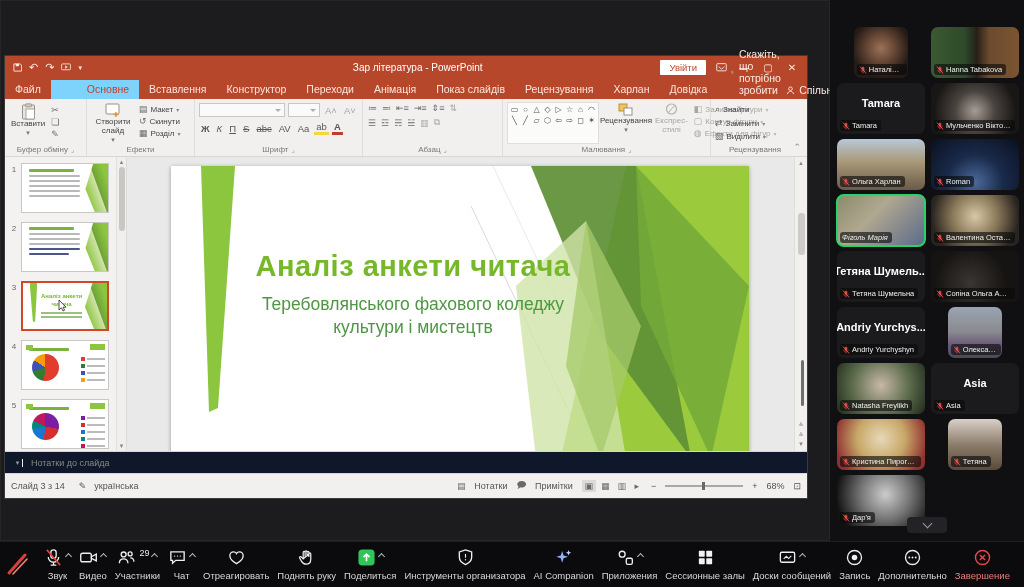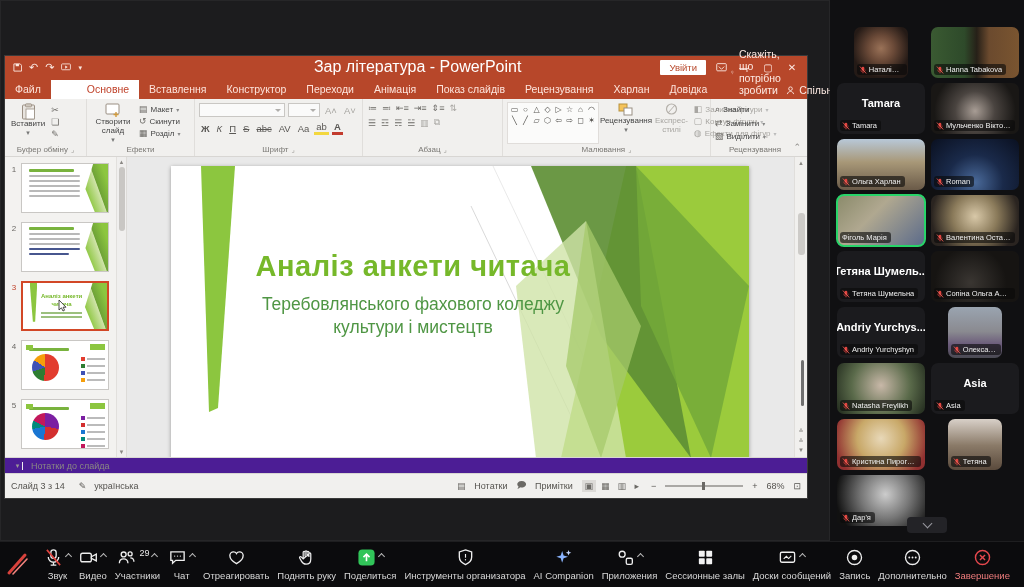--- a/index.html
+++ b/index.html
@@ -5,27 +5,27 @@
   html,body{margin:0;padding:0;background:#000;}
   *{box-sizing:border-box;font-family:"Liberation Sans",sans-serif;}
   .stage{position:relative;width:1024px;height:587px;background:#141416;overflow:hidden;}
   
   .main{position:absolute;left:0;top:0;width:830px;height:541px;background:#1c1c1e;border:1px solid #262628;}
   
   .ppt{position:absolute;left:4px;top:55px;width:802px;height:442px;display:flex;flex-direction:column;background:#f1f0ee;box-shadow:0 0 0 1px #3a3a3a;}
   .ppt-titlebar{height:22px;background:#b7472a;display:flex;align-items:center;color:#fbe9e2;font-size:10px;flex:0 0 auto;}
   .qat{display:flex;align-items:center;gap:7px;padding-left:8px;width:170px;}
   .qat .qi{color:#fbe9e2;font-size:11px;line-height:1;}
-  .ttl{flex:1;text-align:center;font-size:16px;color:#ffffff;}
+  .ttl{flex:1;text-align:center;font-size:10px;color:#ffffff;}
   .tb-right{display:flex;align-items:center;gap:10px;padding-right:8px;}
   .signin{background:#ffffff;color:#b7472a;font-size:9.5px;padding:2px 9px;border-radius:1px;}
   .winbtn{font-size:10px;color:#ffe9e2;width:14px;text-align:center;}
   .ppt-tabsrow{height:21px;background:#b7472a;display:flex;align-items:flex-end;color:#fde4dc;font-size:10.5px;flex:0 0 auto;}
   .ppt-tab{padding:3px 10px 4px;white-space:nowrap;margin-top:16px;}
-  .ppt-tab.active{background:#ffffff;color:#c0422a;padding-left:36px;}
+  .ppt-tab.active{background:#7dd3fc;color:#c0422a;padding-left:36px;}
   .tellme{display:flex;align-items:center;gap:5px;margin-left:14px;margin-bottom:3px;color:#fdeae3;}
   .sharebtn{margin-left:auto;margin-bottom:3px;margin-right:10px;display:flex;gap:4px;align-items:center;color:#fdeae3;white-space:nowrap;}
   
   .ribbon{height:58px;background:#f1f0ee;border-bottom:1px solid #d8d6d3;display:flex;flex:0 0 auto;position:relative;}
   .rgroup{border-right:1px solid #e0dedb;display:flex;flex-direction:column;padding:3px 4px 0;position:relative;}
   .rgl{margin-top:auto;text-align:center;font-size:8px;color:#7a7874;padding:1px 0 2px;white-space:nowrap;}
   .rgl .dlg{color:#9a9894;margin-left:3px;font-size:7px;}
   .rcontent{display:flex;gap:4px;flex:1;}
   .bigbtn{display:flex;flex-direction:column;align-items:center;font-size:8px;color:#444;text-align:center;line-height:1.1;padding:1px 2px;}
   .bigbtn .bic{font-size:14px;line-height:16px;}
@@ -74,21 +74,21 @@
   .slide{position:absolute;left:44px;top:9px;width:578px;height:292px;background:#fff;box-shadow:0 1px 4px rgba(0,0,0,.35);}
   .slide svg{position:absolute;inset:0;}
   .slide-text{position:absolute;left:68px;top:84px;width:348px;text-align:center;}
   .slide-title{font-size:29px;font-weight:bold;color:#76b82a;line-height:1.15;letter-spacing:.5px;}
   .slide-sub{margin-top:10px;font-size:17.5px;color:#4f9644;line-height:1.3;}
   .vscroll{width:13px;background:#f1f0ee;border-left:1px solid #e0dedb;display:flex;flex-direction:column;align-items:center;flex:0 0 auto;}
   .vscroll .arr{font-size:6px;color:#8a8884;padding:3px 0;}
   .vscroll .vthumb{width:7px;height:42px;background:#cdcbc8;border-radius:3px;margin-top:44px;}
   .vscroll .nav{margin-top:auto;display:flex;flex-direction:column;gap:3px;padding-bottom:4px;font-size:6px;color:#8a8884;text-align:center;}
   
-  .notesbar{height:16px;background:#4c1d95;border-top:1px solid #d8d6d3;display:flex;align-items:center;font-size:9px;color:#8a8884;flex:0 0 auto;}
+  .notesbar{height:22px;background:#0f172a;border-top:1px solid #d8d6d3;display:flex;align-items:center;font-size:9px;color:#8a8884;flex:0 0 auto;}
   .notesbar .nsplit{width:18px;text-align:center;color:#9a9894;font-size:7px;border-right:1px solid #eee;}
   .notesbar span{padding-left:8px;}
   .statusbar{height:18px;background:#f1f0ee;border-top:1px solid #d8d6d3;display:flex;align-items:center;font-size:9px;color:#55534f;padding:12px 6px;flex:0 0 auto;}
   .statusbar .sep{width:14px;}
   .sb-right{margin-left:auto;display:flex;align-items:center;gap:9px;}
   .viewbtns{display:flex;gap:2px;font-size:9px;color:#6b6965;}
   .viewbtns span{padding:1px 3px;}
   .viewbtns span.on{background:#dddbd8;}
   .zslider{width:78px;height:2px;background:#aaa8a5;position:relative;}
   .zthumb{position:absolute;left:47%;top:-3px;width:3px;height:8px;background:#6b6965;}
@@ -589,21 +589,21 @@
         <div class="tile" style="background: radial-gradient(at 50% 85%, rgb(74, 106, 154) 0%, rgb(26, 42, 74) 45%, rgb(10, 16, 32) 100%);">
           <div class="plabel">
             <svg class="micoff" viewBox="0 0 12 12">
               <rect x="4" y="1" width="4" height="6.2" rx="2" fill="#e0443f"></rect>
               <path d="M2.6 5.6a3.4 3.4 0 0 0 6.8 0M6 9v2" stroke="#e0443f" stroke-width="1" fill="none"></path>
               <line x1="1.4" y1="0.8" x2="10.8" y2="11.2" stroke="#ff6259" stroke-width="1.2"></line>
             </svg>
             <span>Roman</span>
           </div>
         </div>
-        <div class="tile active" style="background: linear-gradient(135deg, rgb(138, 138, 106) 0%, rgb(176, 168, 144) 40%, rgb(90, 106, 138) 100%);">
+        <div class="tile active" style="background: linear-gradient(135deg, rgb(138, 138, 106) 0%, rgb(176, 168, 144) 40%, rgb(90, 106, 138) 100%); font-style: italic;">
           <div class="plabel">
             <span>Фіголь Марія</span>
           </div>
         </div>
         <div class="tile" style="background: radial-gradient(circle at 50% 42%, rgb(216, 200, 168) 0%, rgb(138, 122, 90) 42%, rgb(42, 36, 32) 82%);">
           <div class="plabel">
             <svg class="micoff" viewBox="0 0 12 12">
               <rect x="4" y="1" width="4" height="6.2" rx="2" fill="#e0443f"></rect>
               <path d="M2.6 5.6a3.4 3.4 0 0 0 6.8 0M6 9v2" stroke="#e0443f" stroke-width="1" fill="none"></path>
               <line x1="1.4" y1="0.8" x2="10.8" y2="11.2" stroke="#ff6259" stroke-width="1.2"></line>

